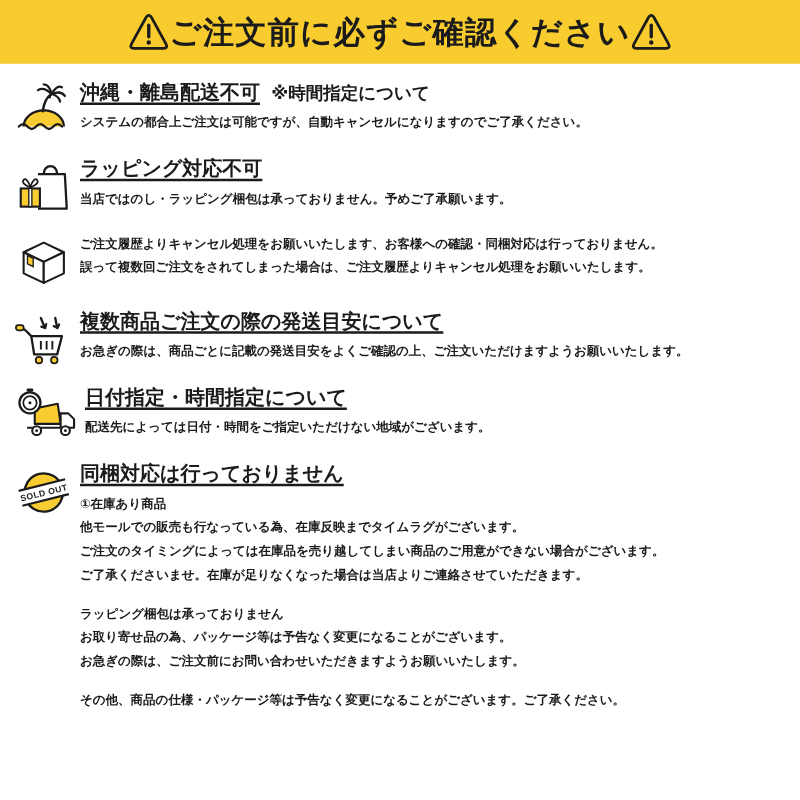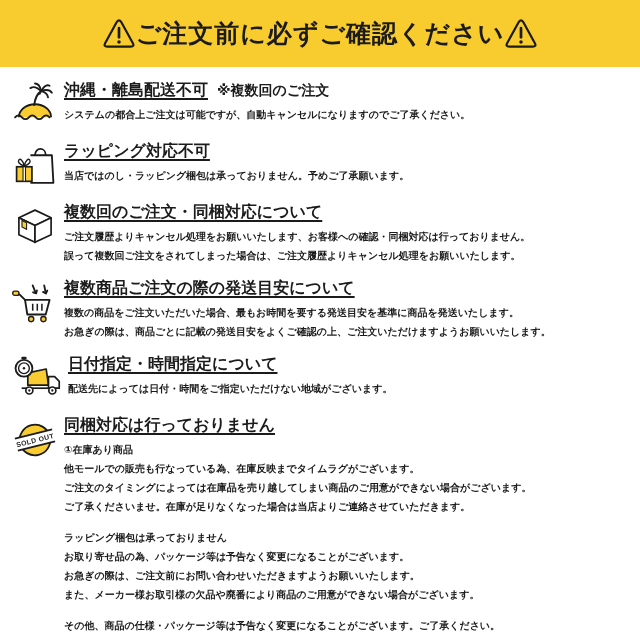--- a/index.html
+++ b/index.html
@@ -4,21 +4,21 @@
 <style>
   * { margin:0; padding:0; box-sizing:border-box; }
   html,body { width:640px; height:640px; overflow:hidden; }
   body {
     background:#ffffff;
     color:#1b1b1b;
     font-family:"Liberation Sans","DejaVu Sans",sans-serif;
   }
   
   .banner {
-    height:67px;
+    height:51px;
     background:#F8CB2F;
     display:flex;
     align-items:center;
     justify-content:center;
   }
   .banner h1 {
     font-size:25px;
     font-weight:bold;
     letter-spacing:1px;
     white-space:nowrap;
@@ -93,21 +93,21 @@
       <path d="M29 30 C30 22 32 16 38 12" stroke="#1b1b1b" stroke-width="2.6" fill="none" stroke-linecap="round"></path>
       <path d="M38 12 Q30 4 24 8" stroke="#1b1b1b" stroke-width="2.4" fill="none" stroke-linecap="round"></path>
       <path d="M38 12 Q36 2 30 2" stroke="#1b1b1b" stroke-width="2.4" fill="none" stroke-linecap="round"></path>
       <path d="M38 12 Q44 2 49 5" stroke="#1b1b1b" stroke-width="2.4" fill="none" stroke-linecap="round"></path>
       <path d="M38 12 Q48 8 52 14" stroke="#1b1b1b" stroke-width="2.4" fill="none" stroke-linecap="round"></path>
       <path d="M38 12 Q46 14 47 20" stroke="#1b1b1b" stroke-width="2.4" fill="none" stroke-linecap="round"></path>
       <circle cx="36" cy="15" r="1.6" fill="#1b1b1b"></circle>
     </svg>
         </div>
         <div class="content">
-          <h2 class="sec-title"><span class="t">沖縄・離島配送不可</span><span class="note">※複数回のご注文</span></h2>
+          <h2 class="sec-title"><span class="t">沖縄・離島配送不可</span><span class="note">※時間指定について</span></h2>
           <div class="para">
             <div class="line">システムの都合上ご注文は可能ですが、自動キャンセルになりますのでご了承ください。</div>
           </div>
         </div>
       </section>
       <section class="notice">
         <div class="icon-cell">
           <svg width="46" height="46" viewBox="0 0 60 60" fill="none">
       <path d="M24 16 L52 16 L54 52 L24 52" stroke="#1b1b1b" stroke-width="2.4" fill="none" stroke-linejoin="round"></path>
       <path d="M30 16 C30 5 44 5 44 16" stroke="#1b1b1b" stroke-width="2.4" fill="none"></path>
@@ -127,21 +127,20 @@
       <section class="notice">
         <div class="icon-cell">
           <svg width="46" height="46" viewBox="0 0 60 60" fill="none">
       <path d="M30 8 L51 18 L30 28 L9 18 Z" fill="#ffffff" stroke="#1b1b1b" stroke-width="2.2" stroke-linejoin="round"></path>
       <path d="M9 18 L9 40 L30 50 L30 28 Z" fill="#ffffff" stroke="#1b1b1b" stroke-width="2.2" stroke-linejoin="round"></path>
       <path d="M51 18 L51 40 L30 50 L30 28 Z" fill="#ffffff" stroke="#1b1b1b" stroke-width="2.2" stroke-linejoin="round"></path>
       <path d="M13 21.5 L19 24.5 L19 33 L13 30 Z" fill="#F9CC31" stroke="#1b1b1b" stroke-width="1.4"></path>
     </svg>
         </div>
         <div class="content">
-          <h2 class="sec-title"><span class="t">複数回のご注文・同梱対応について</span></h2>
           <div class="para">
             <div class="line">ご注文履歴よりキャンセル処理をお願いいたします、お客様への確認・同梱対応は行っておりません。</div>
             <div class="line">誤って複数回ご注文をされてしまった場合は、ご注文履歴よりキャンセル処理をお願いいたします。</div>
           </div>
         </div>
       </section>
       <section class="notice">
         <div class="icon-cell">
           <svg width="46" height="46" viewBox="0 0 60 60" fill="none">
       <path d="M17 26 L49 26 L44 45 L20 45 Z" fill="#ffffff" stroke="#1b1b1b" stroke-width="2.4" stroke-linejoin="round"></path>
@@ -154,21 +153,20 @@
       <circle cx="41" cy="51" r="3.4" fill="#F9CC31" stroke="#1b1b1b" stroke-width="1.8"></circle>
       <path d="M27 7 L31 17" stroke="#1b1b1b" stroke-width="2.4" stroke-linecap="round"></path>
       <path d="M27.5 16 L31.5 17.5 L32.5 13.5" fill="none" stroke="#1b1b1b" stroke-width="2.4" stroke-linecap="round" stroke-linejoin="round"></path>
       <path d="M42 7 L44 17" stroke="#1b1b1b" stroke-width="2.4" stroke-linecap="round"></path>
       <path d="M40.5 15.5 L44.3 17.6 L46 13.8" fill="none" stroke="#1b1b1b" stroke-width="2.4" stroke-linecap="round" stroke-linejoin="round"></path>
     </svg>
         </div>
         <div class="content">
           <h2 class="sec-title"><span class="t">複数商品ご注文の際の発送目安について</span></h2>
           <div class="para">
-            <div class="line">複数の商品をご注文いただいた場合、最もお時間を要する発送目安を基準に商品を発送いたします。</div>
             <div class="line">お急ぎの際は、商品ごとに記載の発送目安をよくご確認の上、ご注文いただけますようお願いいたします。</div>
           </div>
         </div>
       </section>
       <section class="notice">
         <div class="icon-cell">
           <svg width="50" height="46" viewBox="0 0 64 60" fill="none">
       <path d="M20 22 L44 17 L47 38 L20 38 Z" fill="#F9CC31" stroke="#1b1b1b" stroke-width="2.2" stroke-linejoin="round"></path>
       <path d="M47 27 L55 27 L61 33 L61 42 L47 42 Z" fill="#ffffff" stroke="#1b1b1b" stroke-width="2.2" stroke-linejoin="round"></path>
       <line x1="12" y1="42" x2="47" y2="42" stroke="#1b1b1b" stroke-width="2.2"></line>
@@ -206,21 +204,20 @@
           <div class="para">
             <div class="line">①在庫あり商品</div>
             <div class="line">他モールでの販売も行なっている為、在庫反映までタイムラグがございます。</div>
             <div class="line">ご注文のタイミングによっては在庫品を売り越してしまい商品のご用意ができない場合がございます。</div>
             <div class="line">ご了承くださいませ。在庫が足りなくなった場合は当店よりご連絡させていただきます。</div>
           </div>
           <div class="para">
             <div class="line">ラッピング梱包は承っておりません</div>
             <div class="line">お取り寄せ品の為、パッケージ等は予告なく変更になることがございます。</div>
             <div class="line">お急ぎの際は、ご注文前にお問い合わせいただきますようお願いいたします。</div>
-            <div class="line">また、メーカー様お取引様の欠品や廃番により商品のご用意ができない場合がございます。</div>
           </div>
           <div class="para">
             <div class="line">その他、商品の仕様・パッケージ等は予告なく変更になることがございます。ご了承ください。</div>
           </div>
         </div>
       </section>
     </main>
 </div>
 
 </body></html>

